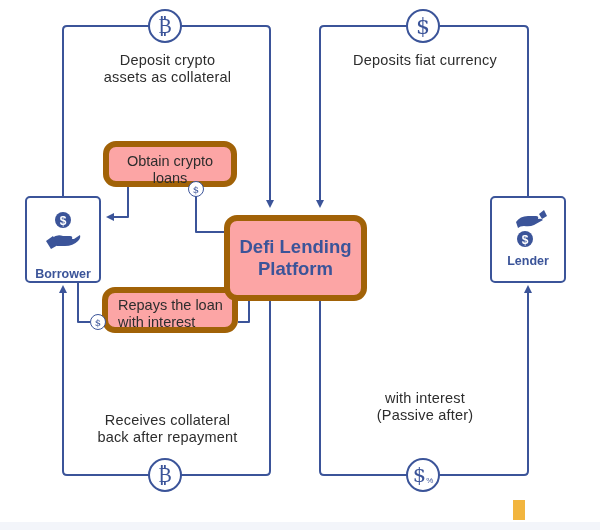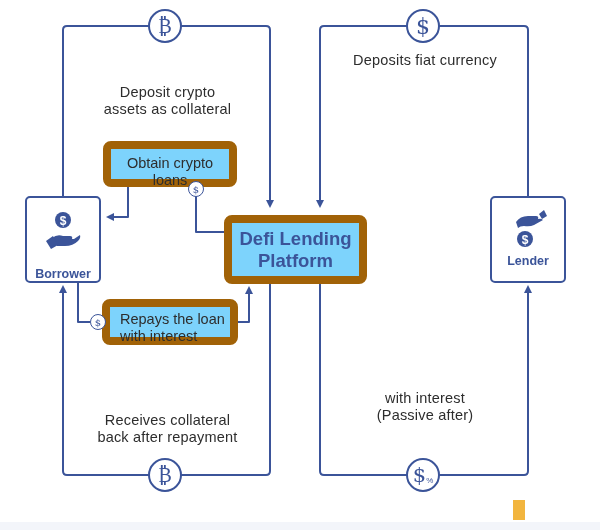--- a/index.html
+++ b/index.html
@@ -1,20 +1,20 @@
 <!DOCTYPE html>
 <html><head>
 <meta charset="utf-8">
 <style>
   html, body { margin: 0; padding: 0; background: #ffffff; }
   body { width: 600px; height: 530px; position: relative; overflow: hidden; font-family: "Liberation Sans", sans-serif; }
   #stage { position: absolute; left: 0; top: 0; width: 600px; height: 530px; background: #ffffff; }
   svg { position: absolute; left: 0; top: 0; }
   .label { position: absolute; text-align: center; color: #2d2d2d; font-size: 14.5px; line-height: 17px; letter-spacing: 0.2px; }
-  .box { position: absolute; border: 8px solid #a16207; border-radius: 8px; background: #7dd3fc; box-sizing: border-box; }
+  .box { position: absolute; border: 6px solid #a16207; border-radius: 13px; background: #fca5a5; box-sizing: border-box; }
   .box-text { color: #2d2d2d; font-size: 14.5px; line-height: 17px; }
   .actor { position: absolute; border: 2px solid #3b5499; border-radius: 5px; background: #fff; box-sizing: border-box; display: flex; flex-direction: column; align-items: center; }
   .actor-name { color: #3b5499; font-weight: bold; font-size: 12.5px; }
   .platform-title { color: #3b5499; font-weight: bold; font-size: 18.5px; line-height: 22px; text-align: center; }
   .coin { position: absolute; border: 2px solid #3b5499; border-radius: 50%; background: #fff; box-sizing: border-box; display: flex; align-items: center; justify-content: center; color: #3b5499; font-family: "DejaVu Serif", serif; }
   .watermark { position: absolute; left: 458px; top: 496px; width: 142px; height: 30px; }
   .footer-bar { position: absolute; left: 0; top: 522px; width: 600px; height: 8px; background: #f3f5fa; }
 </style>
 </head>
 <body>
@@ -54,21 +54,21 @@
     <span>$</span>
   </div>
   <div class="coin" style="left:148px;top:458px;width:34px;height:34px;font-size:20px;">
     <span>₿</span>
   </div>
   <div class="coin" style="left:406px;top:458px;width:34px;height:34px;font-size:21px;">
     <span>$</span>
       <span style="font-size:8px;margin-top:10px;font-family:'Liberation Sans',sans-serif;">%</span>
   </div>
 
-  <div class="label" style="left:70px;top:52px;width:195px;margin-top:32px;">
+  <div class="label" style="left:70px;top:52px;width:195px;">
     <div>Deposit crypto</div>
     <div>assets as collateral</div>
   </div>
   <div class="label" style="left:330px;top:52px;width:190px;">
     <div>Deposits fiat currency</div>
   </div>
   <div class="label" style="left:70px;top:412px;width:195px;">
     <div>Receives collateral</div>
     <div>back after repayment</div>
   </div>
@@ -78,29 +78,29 @@
   </div>
 
   <div class="box" style="left:103px;top:141px;width:134px;height:46px;text-align:center;padding-top:6px;">
     <div class="box-text">Obtain crypto</div>
     <div class="box-text">loans</div>
   </div>
   <div class="coin" style="left:188px;top:181px;width:16px;height:16px;font-size:10px;border-width:1.5px;">
     <span>$</span>
   </div>
 
-  <div class="box" style="left:102px;top:299px;width:136px;height:46px;padding:4px 0 12px 10px;">
+  <div class="box" style="left:102px;top:287px;width:136px;height:46px;padding:4px 0 12px 10px;">
     <div class="box-text">Repays the loan</div>
     <div class="box-text">with interest</div>
   </div>
   <div class="coin" style="left:90px;top:314px;width:16px;height:16px;font-size:10px;border-width:1.5px;">
     <span>$</span>
   </div>
 
-  <div class="box" style="left:224px;top:215px;width:143px;height:69px;display:flex;flex-direction:column;justify-content:center;">
+  <div class="box" style="left:224px;top:215px;width:143px;height:86px;display:flex;flex-direction:column;justify-content:center;">
     <div class="platform-title">Defi Lending</div>
     <div class="platform-title">Platform</div>
   </div>
 
   <div class="actor" style="left:25px;top:196px;width:76px;height:87px;">
     <svg width="40" height="44" viewBox="0 0 40 44" style="position:relative;margin-top:10px;">
       <circle cx="20" cy="12" r="8" fill="#3b5499"></circle>
       <text x="20" y="16.5" text-anchor="middle" font-size="12" font-weight="bold" fill="#fff" font-family="Liberation Sans, sans-serif">$</text>
       <path d="M9,30 Q14,26 20,28 L27,28 Q30,28 29,31 L22,31 L31,31 Q34,29 37,27 Q38,30 35,33 Q30,38 22,38 L14,38 Z" fill="#3b5499"></path>
       <path d="M3,33 L10,28 L15,37 L8,41 Z" fill="#3b5499"></path>

